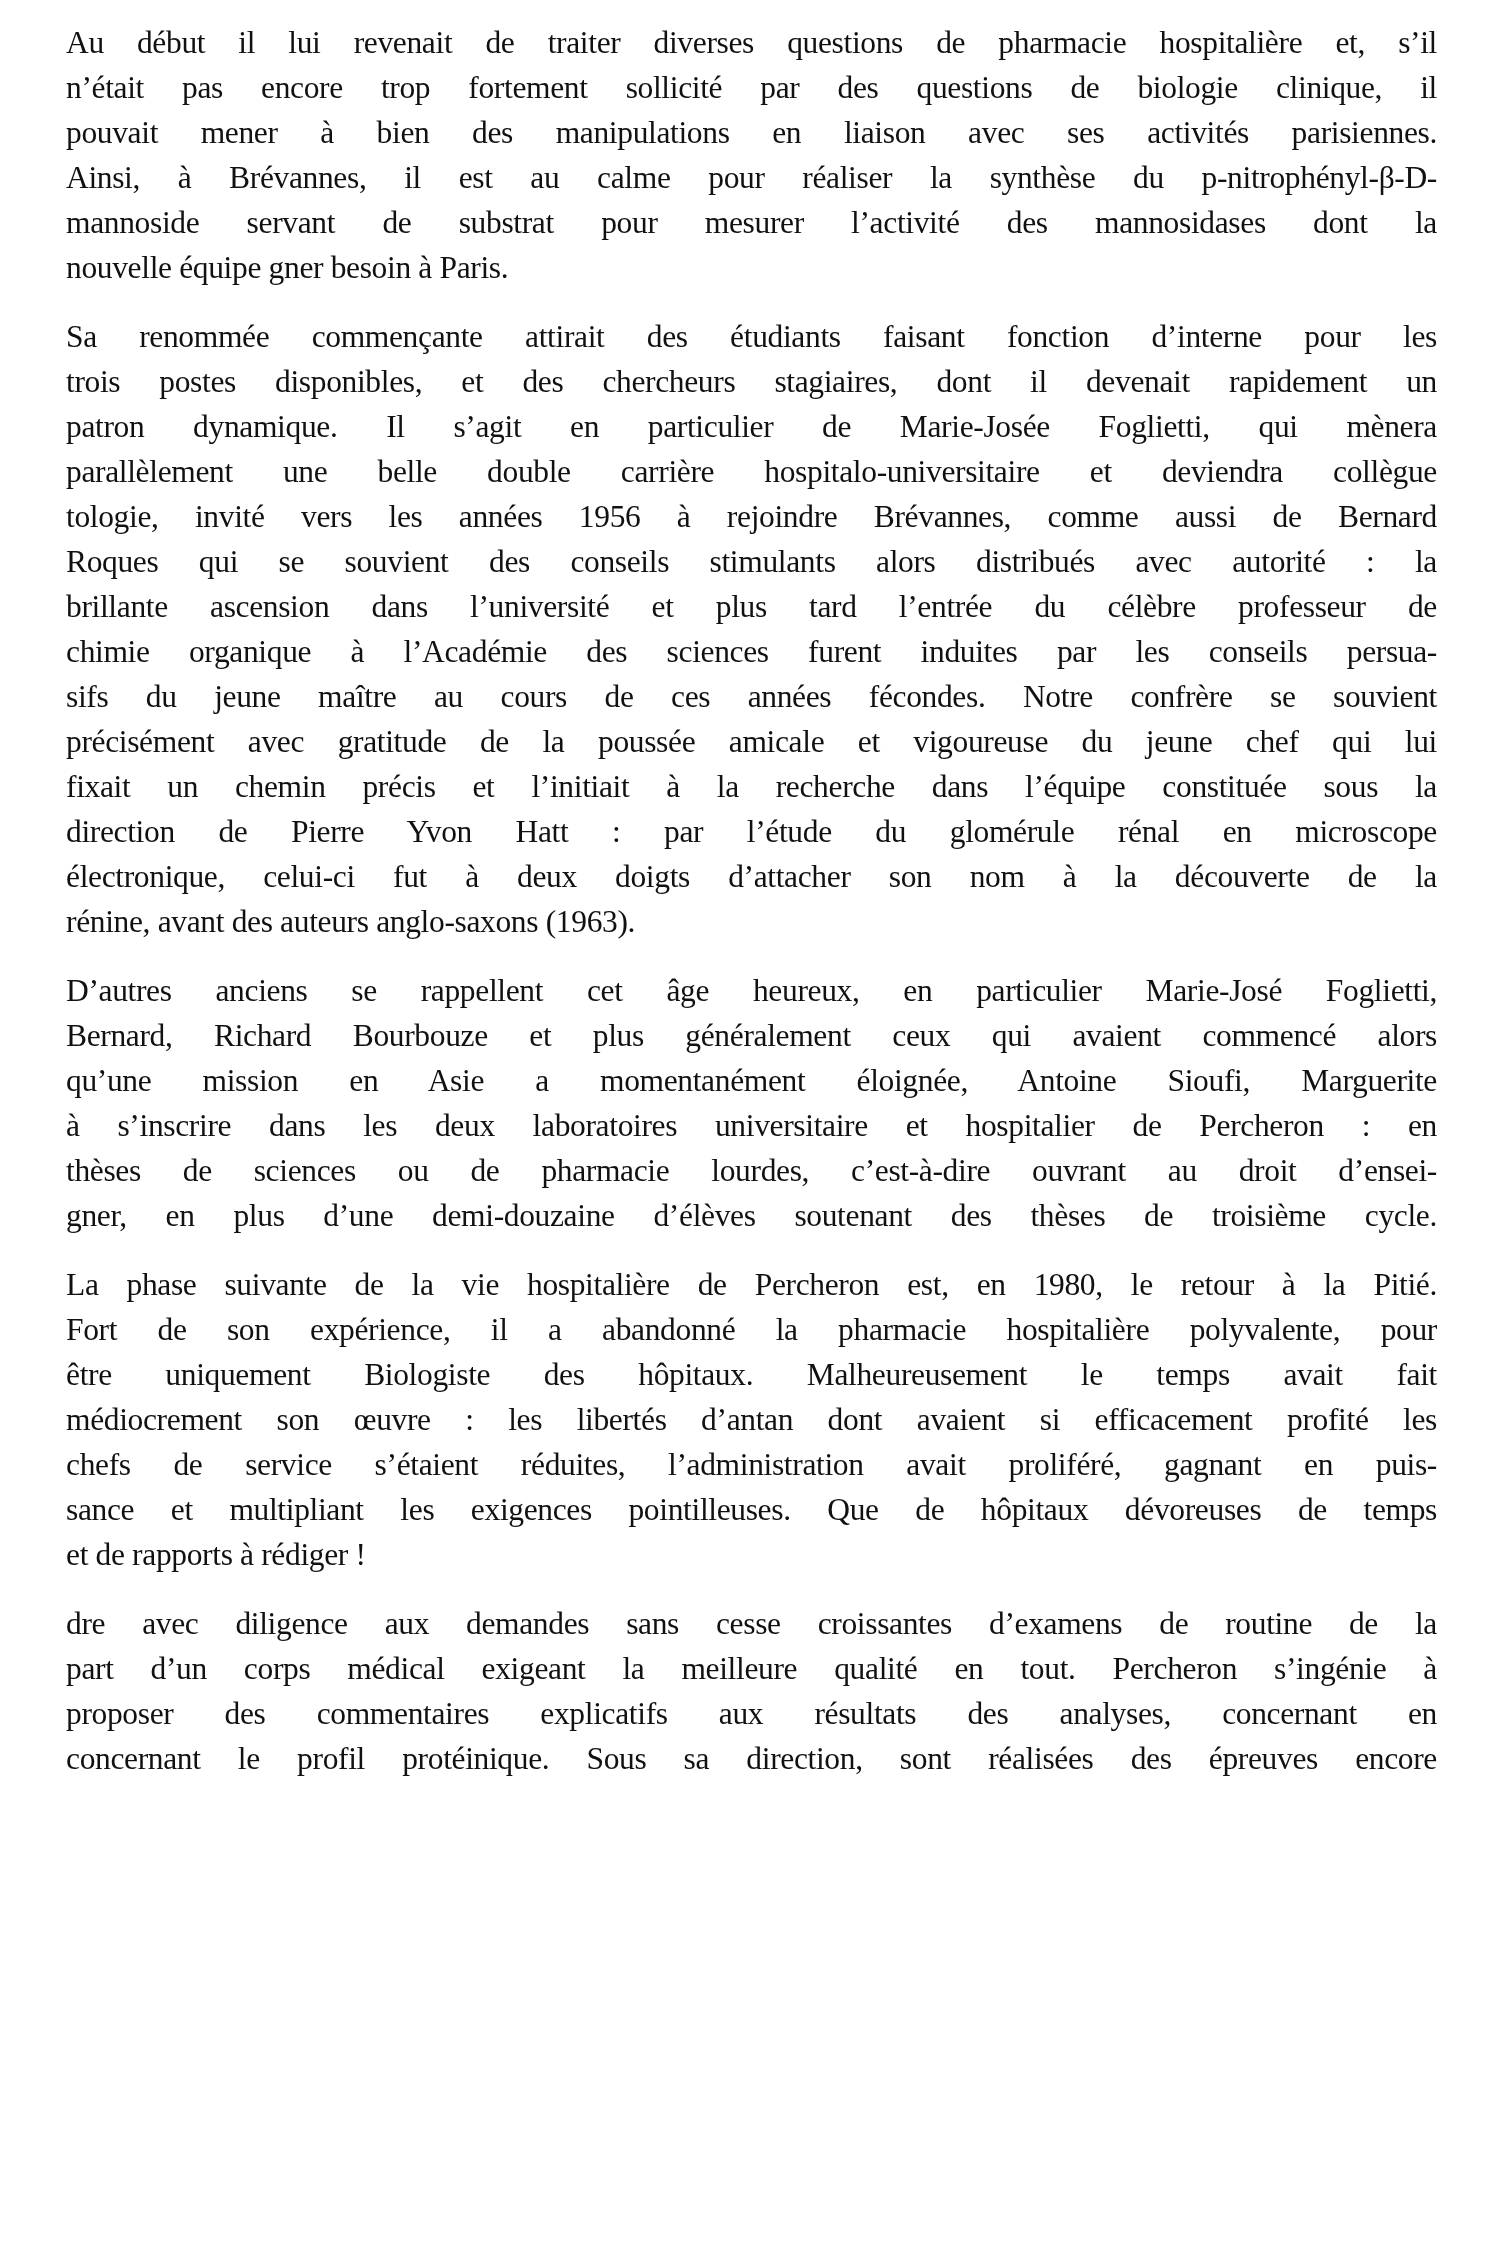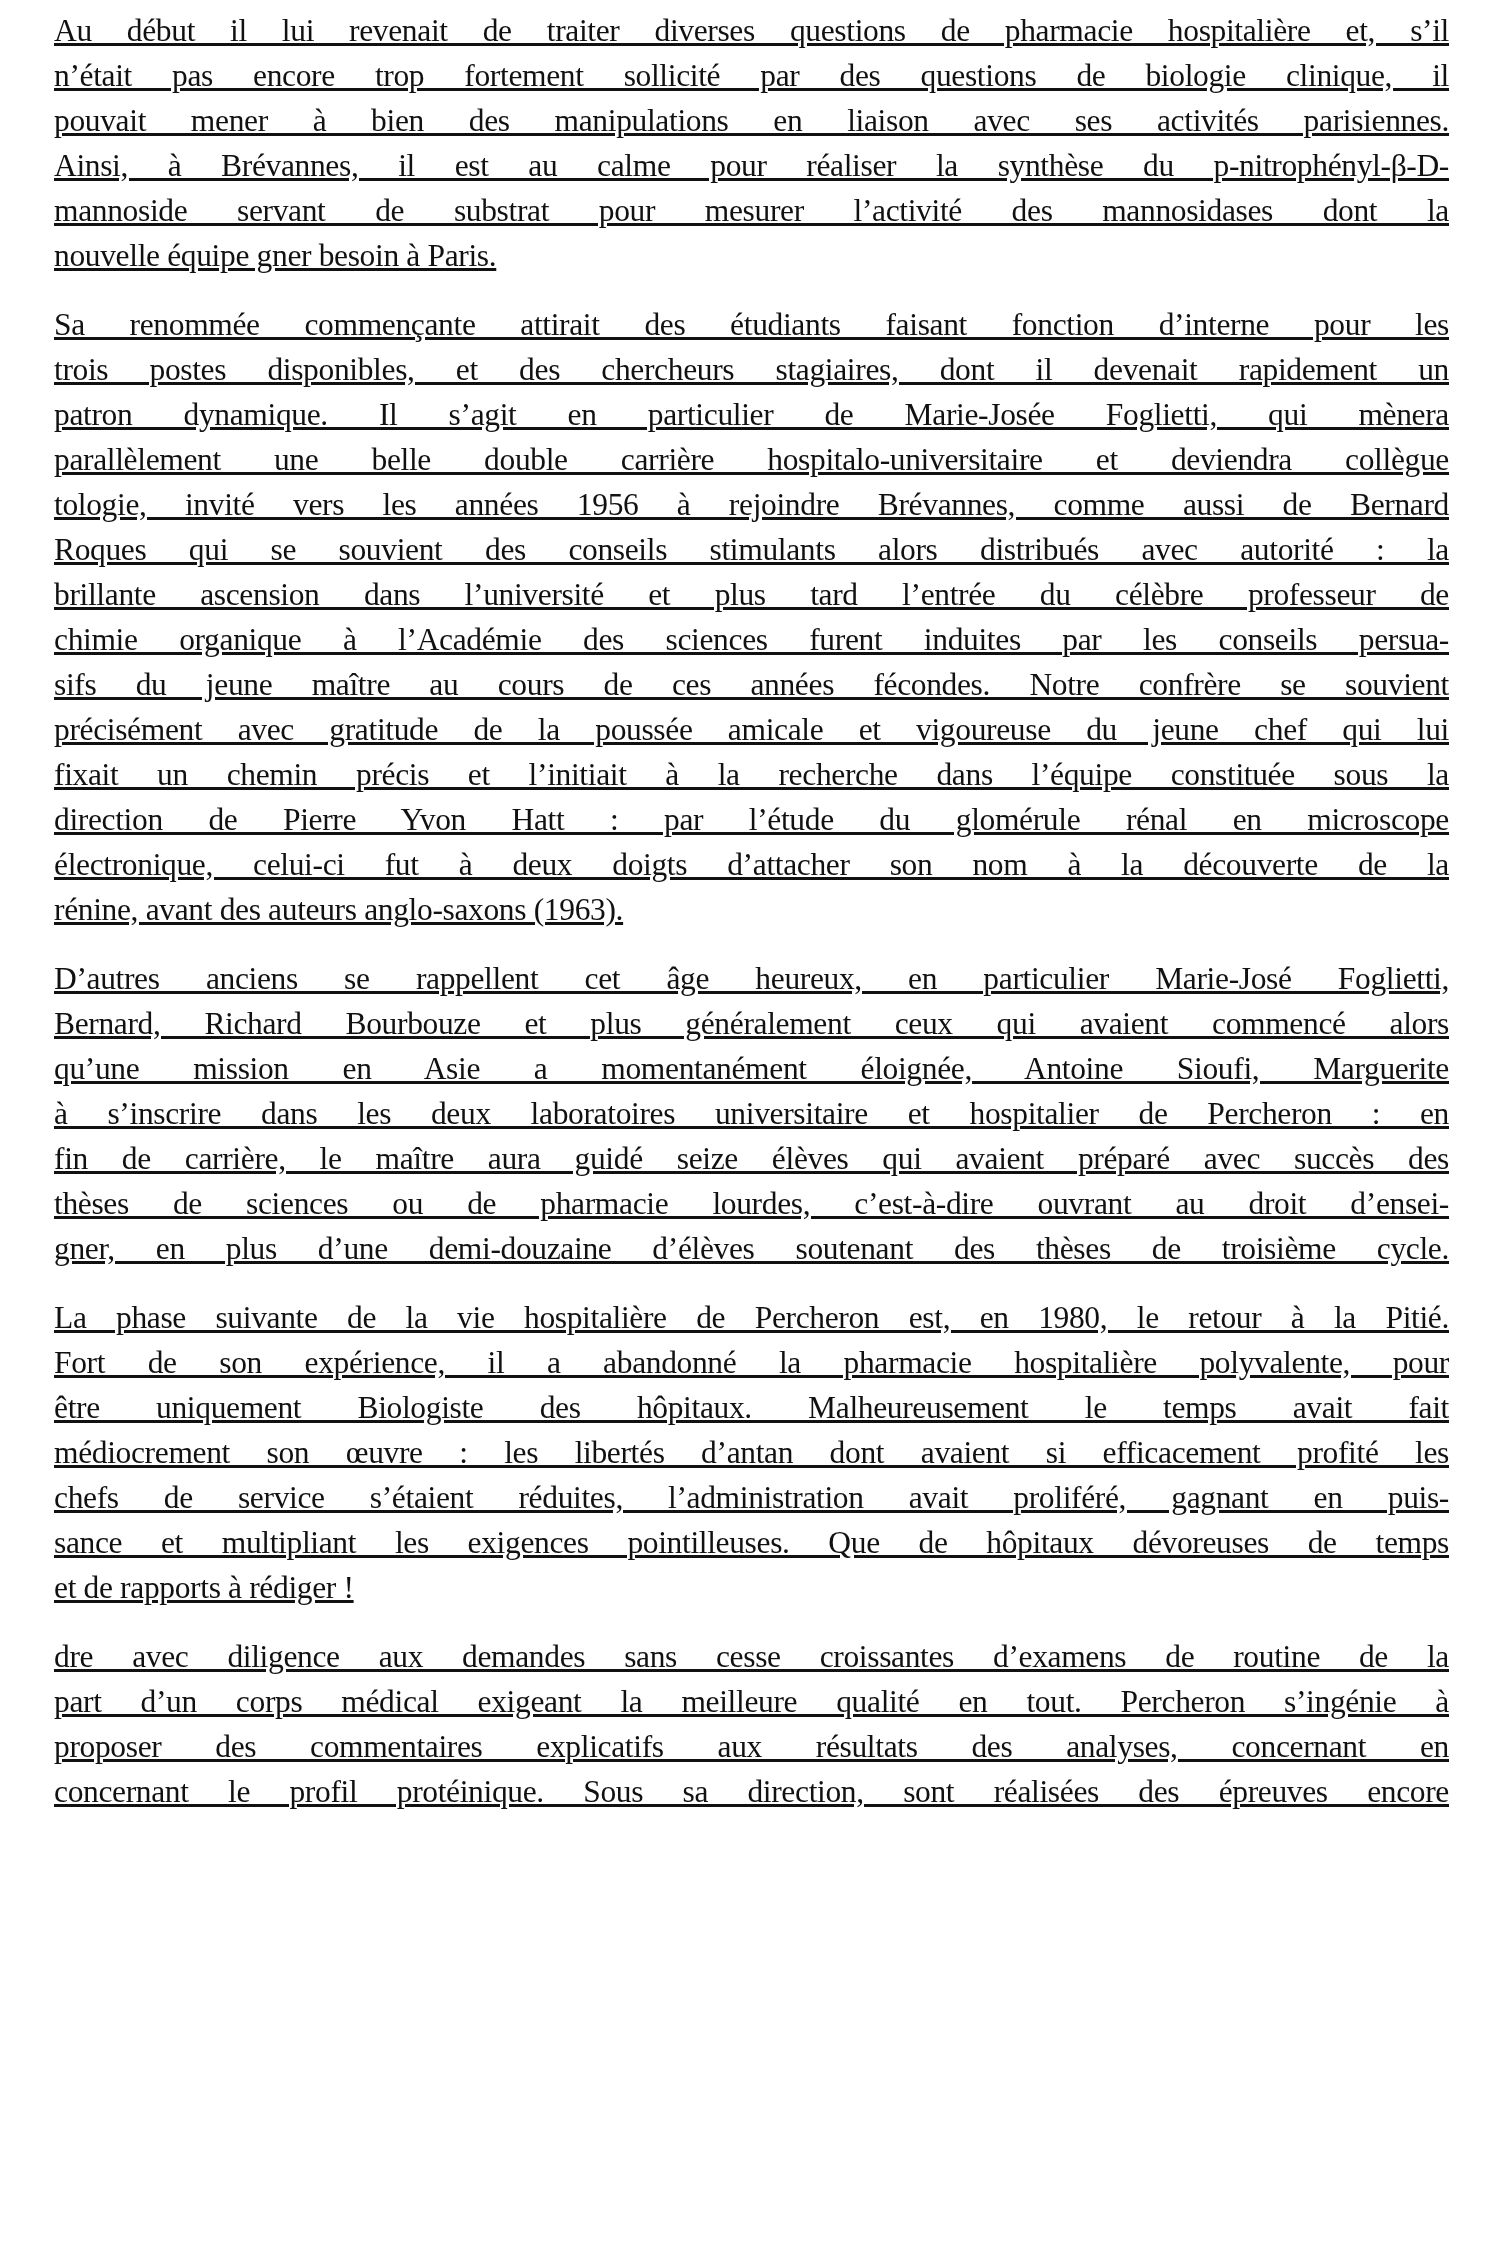--- a/index.html
+++ b/index.html
@@ -17,23 +17,22 @@
       position: absolute;
       left: 54px;
       top: 8px;
       width: 1395px;
       font-family: "Liberation Serif", "DejaVu Serif", serif;
       color: #111111;
       font-size: 31.5px;
       letter-spacing: -0.35px;
     }
     .paragraph {
-      margin: 0;
+      margin: 12px;
       padding: 0;
-      text-decoration: underline;
     }
     .paragraph + .paragraph {
       margin-top: 24px;
     }
     .line {
       display: block;
       height: 45px;
       line-height: 45px;
       white-space: nowrap;
       text-align: justify;
@@ -73,21 +72,20 @@
     <span class="line">direction de Pierre Yvon Hatt : par l’étude du glomérule rénal en microscope</span>
     <span class="line">électronique, celui-ci fut à deux doigts d’attacher son nom à la découverte de la</span>
     <span class="line last">rénine, avant des auteurs anglo-saxons (1963).</span>
   </p>
 
   <p class="paragraph">
     <span class="line">D’autres anciens se rappellent cet âge heureux, en particulier Marie-José Foglietti,</span>
     <span class="line">Bernard, Richard Bourbouze et plus généralement ceux qui avaient commencé alors</span>
     <span class="line">qu’une mission en Asie a momentanément éloignée, Antoine Sioufi, Marguerite</span>
     <span class="line">à s’inscrire dans les deux laboratoires universitaire et hospitalier de Percheron : en</span>
-    <span class="line">fin de carrière, le maître aura guidé seize élèves qui avaient préparé avec succès des</span>
     <span class="line">thèses de sciences ou de pharmacie lourdes, c’est-à-dire ouvrant au droit d’ensei-</span>
     <span class="line">gner, en plus d’une demi-douzaine d’élèves soutenant des thèses de troisième cycle.</span>
   </p>
 
   <p class="paragraph">
     <span class="line">La phase suivante de la vie hospitalière de Percheron est, en 1980, le retour à la Pitié.</span>
     <span class="line">Fort de son expérience, il a abandonné la pharmacie hospitalière polyvalente, pour</span>
     <span class="line">être uniquement Biologiste des hôpitaux. Malheureusement le temps avait fait</span>
     <span class="line">médiocrement son œuvre : les libertés d’antan dont avaient si efficacement profité les</span>
     <span class="line">chefs de service s’étaient réduites, l’administration avait proliféré, gagnant en puis-</span>

